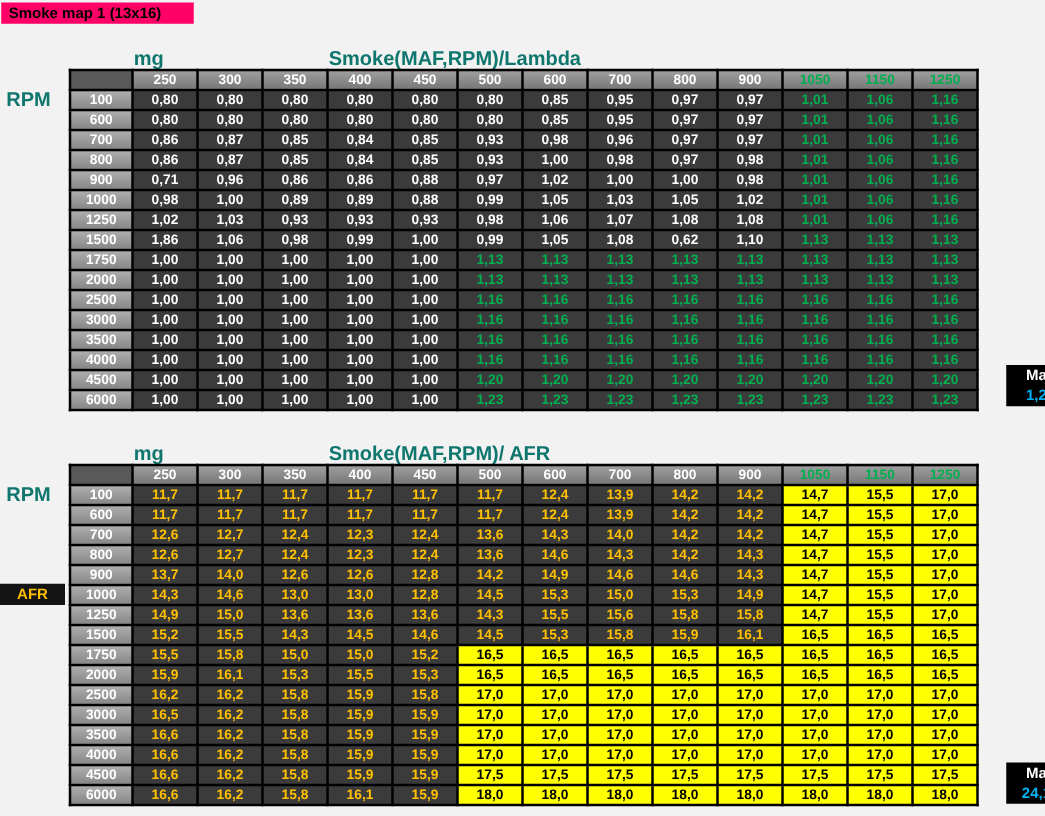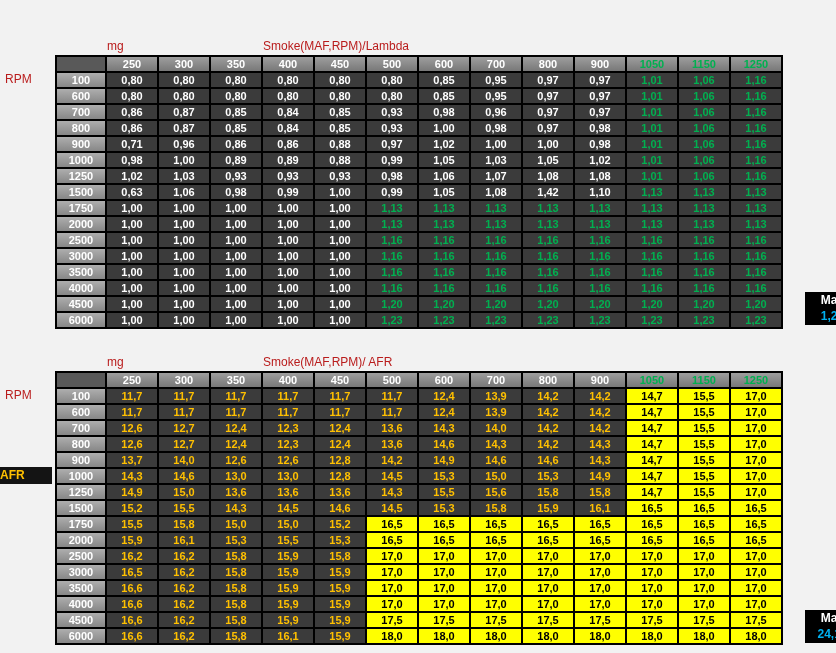--- a/index.html
+++ b/index.html
@@ -1,47 +1,48 @@
 <!DOCTYPE html>
 <html><head>
 <meta charset="utf-8">
 <style>
   html,body { margin:0; padding:0; background:#F2F2F2; font-family:"Liberation Sans",sans-serif; }
   .screen { position:relative; width:836px; height:653px; background:#F2F2F2; overflow:hidden; }
 
   .title { position:absolute; left:1px; top:2px; height:17px; line-height:17px; width:148px;
            background:#FF0066; color:#000; font-weight:bold; font-size:12px; padding-left:6px; }
 
-  .lbl { position:absolute; font-weight:normal; font-size:12px; color:#b91c1c; white-space:nowrap; }
+  .lbl { position:absolute; font-weight:bold; font-size:16px; color:#0f766e; white-space:nowrap; }
 
   .map { position:absolute; left:55px; border-collapse:collapse; table-layout:fixed; }
   .map th, .map td { border:2px solid #000; width:52px; height:16px; box-sizing:border-box;
                      padding:0; text-align:center; font-weight:bold; font-size:11px; line-height:12px; }
   .map th.corner { background:#595959; width:50px; }
   .map th.colh   { background:linear-gradient(#9e9e9e,#787878); color:#fff;margin-left:15px; }
   .map th.colh.gh{ color:#00B050; }
   .map th.rowh   { background:linear-gradient(#aeaeae,#878787); color:#fff; width:50px; }
   .map td.cell   { background:#3B3B3B; }
   .t0 td.cell      { color:#FFFFFF; }
   .t0 td.cell.hl   { color:#00B050; }
   .t1 td.cell      { color:#FFC000; }
   .t1 td.cell.hl   { background:#FFFF00; color:#000; }
 
   .maxbox { position:absolute; left:805px; width:55px; height:33px; background:#000; text-align:center; }
   .maxbox .ml { color:#FFFFFF; font-weight:bold; font-size:12px; line-height:17px; }
   .maxbox .mv { color:#00B0F0; font-weight:bold; font-size:12px; line-height:15px; }
 
   .sidelabel { position:absolute; left:0; top:467px; width:52px; height:17px; background:#141414;
-               color:#FFC000; font-weight:bold; font-size:12px; line-height:17px; }
+               color:#FFC000; font-weight:bold; font-size:12px; line-height:17px; text-align:center; }
 </style>
 </head>
 <body>
 
 <div class="screen">
 
+  <div class="title">Smoke map 1 (13x16)</div>
 
   <div class="lbl" style="left:107px; top:39px;">mg</div>
   <div class="lbl" style="left:263px; top:39px;">Smoke(MAF,RPM)/Lambda</div>
   <div class="lbl" style="left:5px; top:72px;">RPM</div>
   <table class="map t0" style="top:55px;">
       <thead>
         <tr>
           <th class="corner"></th>
           <th class="colh">250</th>
           <th class="colh">300</th>
@@ -166,29 +167,29 @@
           <td class="cell">1,06</td>
           <td class="cell">1,07</td>
           <td class="cell">1,08</td>
           <td class="cell">1,08</td>
           <td class="cell hl">1,01</td>
           <td class="cell hl">1,06</td>
           <td class="cell hl">1,16</td>
         </tr>
         <tr>
           <th class="rowh">1500</th>
-          <td class="cell">0,63</td>
+          <td class="cell">1,86</td>
           <td class="cell">1,06</td>
           <td class="cell">0,98</td>
           <td class="cell">0,99</td>
           <td class="cell">1,00</td>
           <td class="cell">0,99</td>
           <td class="cell">1,05</td>
           <td class="cell">1,08</td>
-          <td class="cell">1,42</td>
+          <td class="cell">0,62</td>
           <td class="cell">1,10</td>
           <td class="cell hl">1,13</td>
           <td class="cell hl">1,13</td>
           <td class="cell hl">1,13</td>
         </tr>
         <tr>
           <th class="rowh">1750</th>
           <td class="cell">1,00</td>
           <td class="cell">1,00</td>
           <td class="cell">1,00</td>

